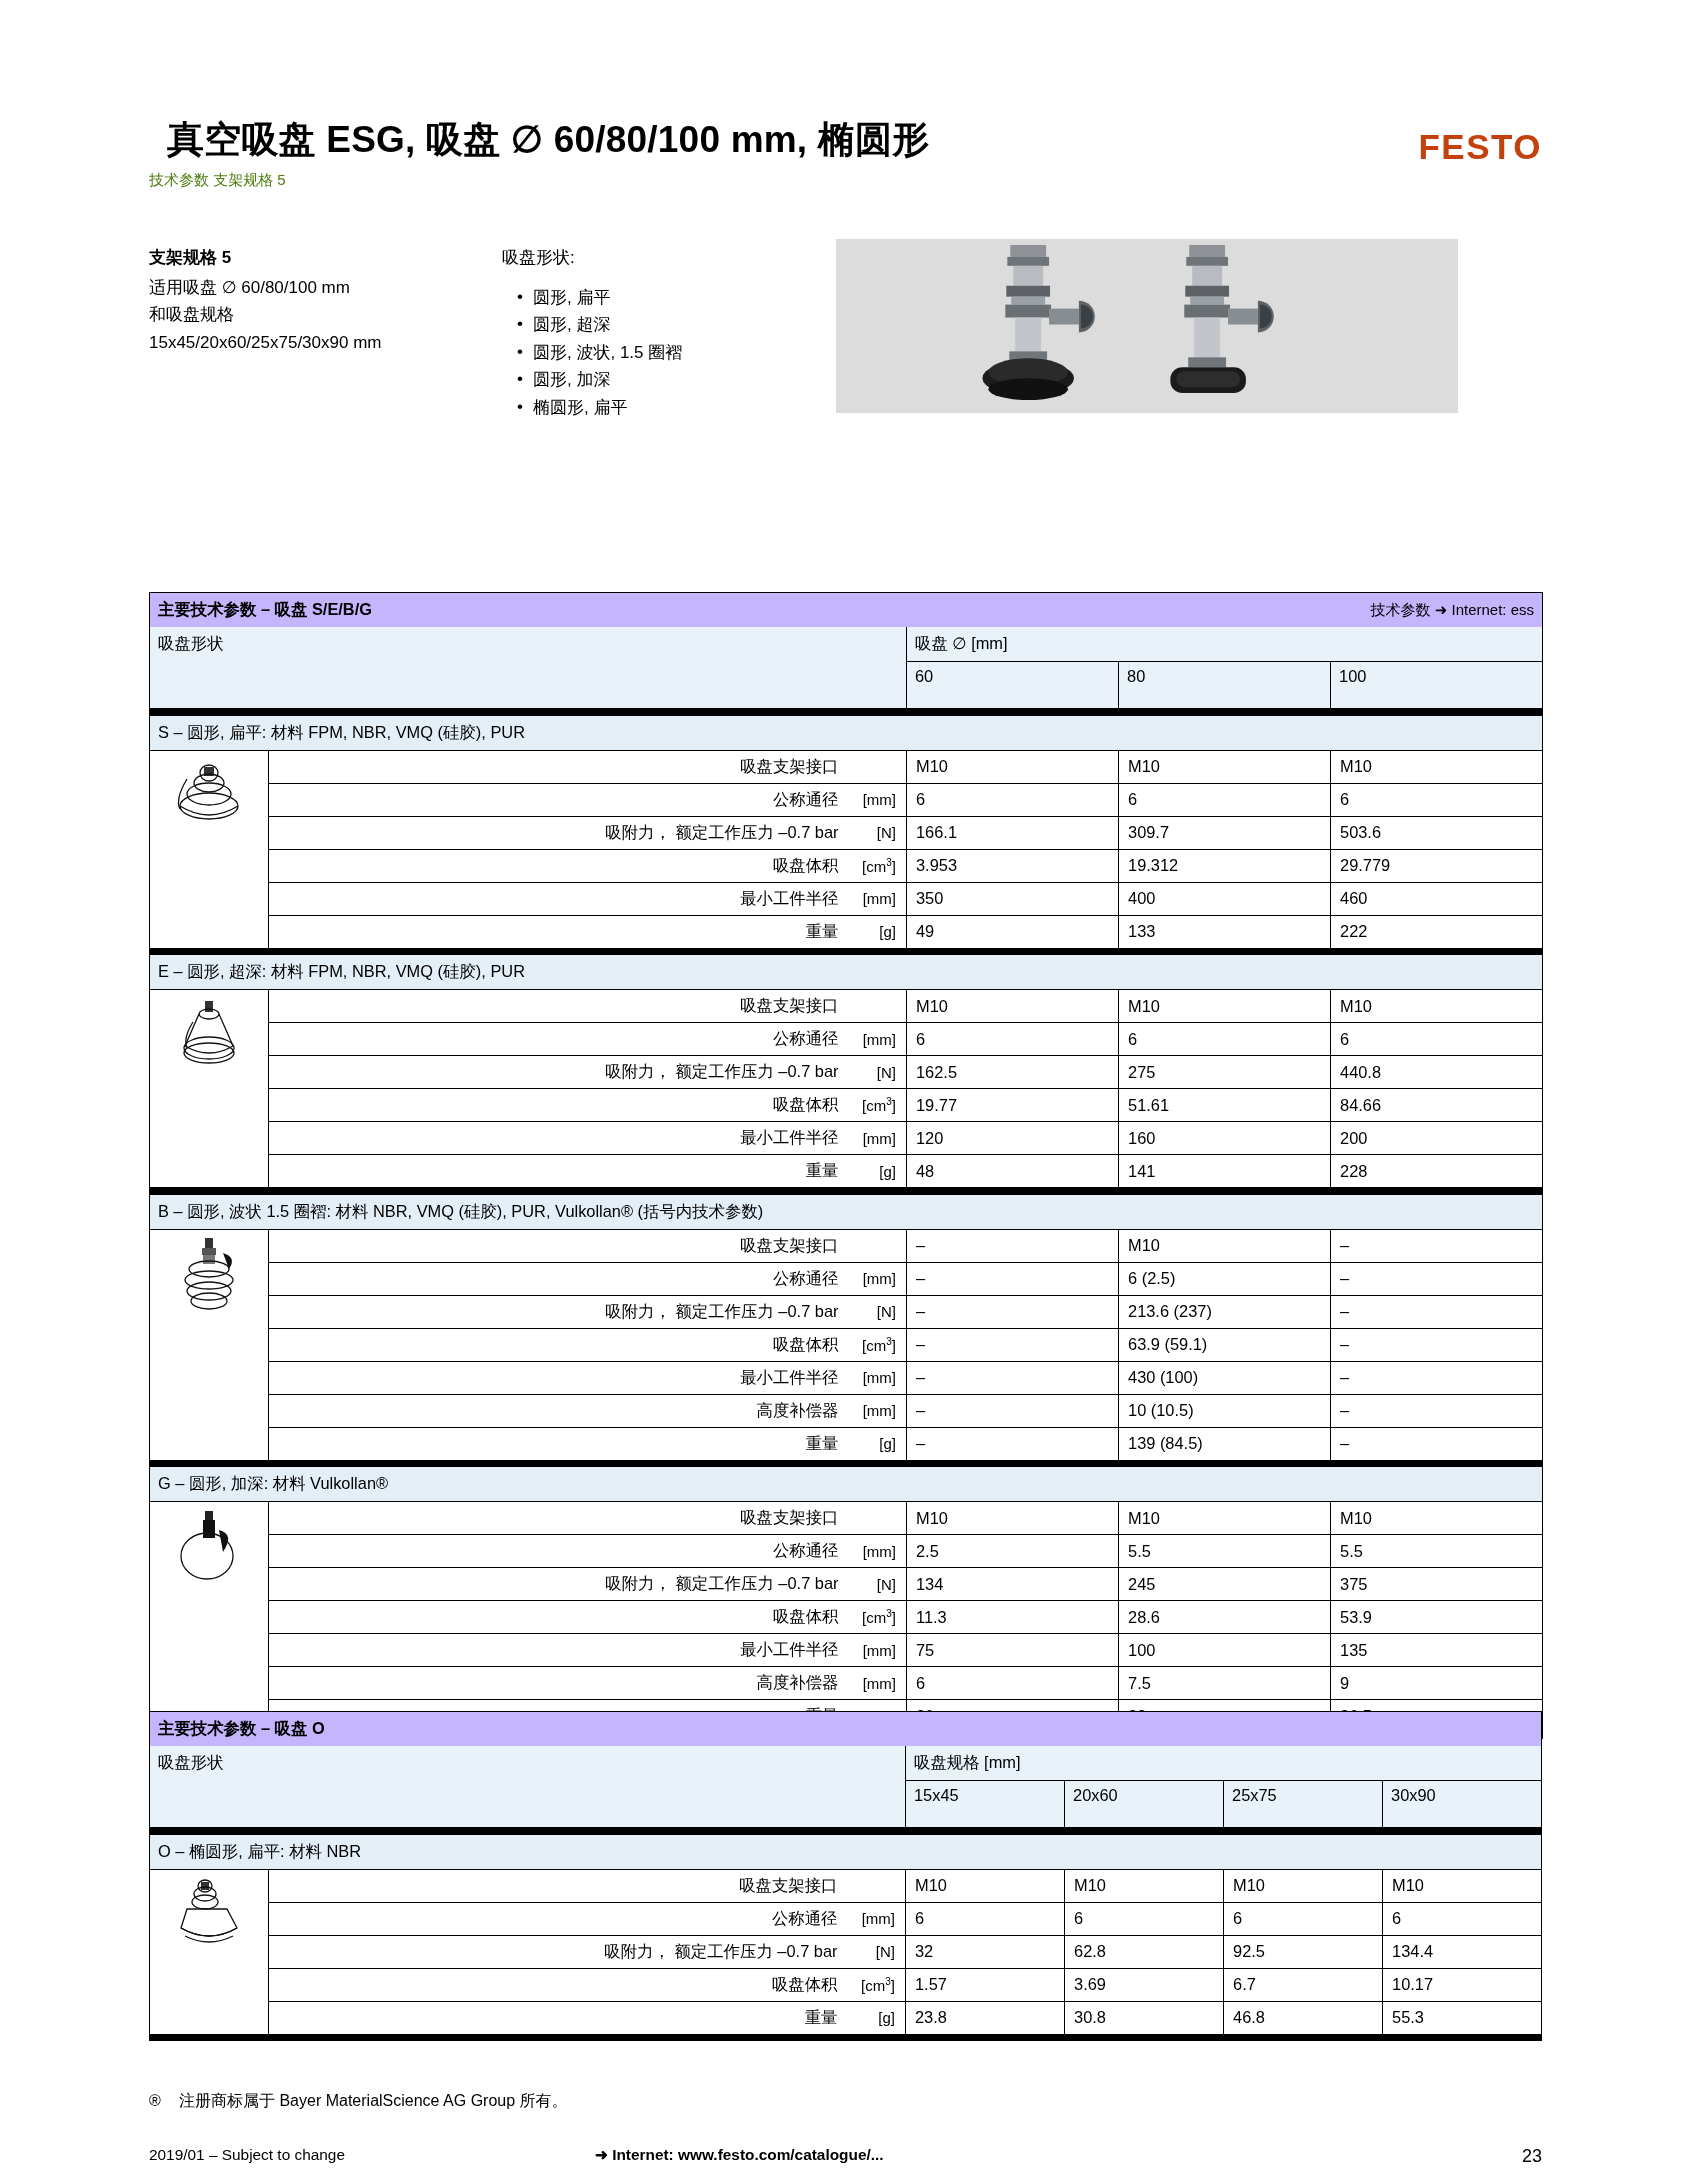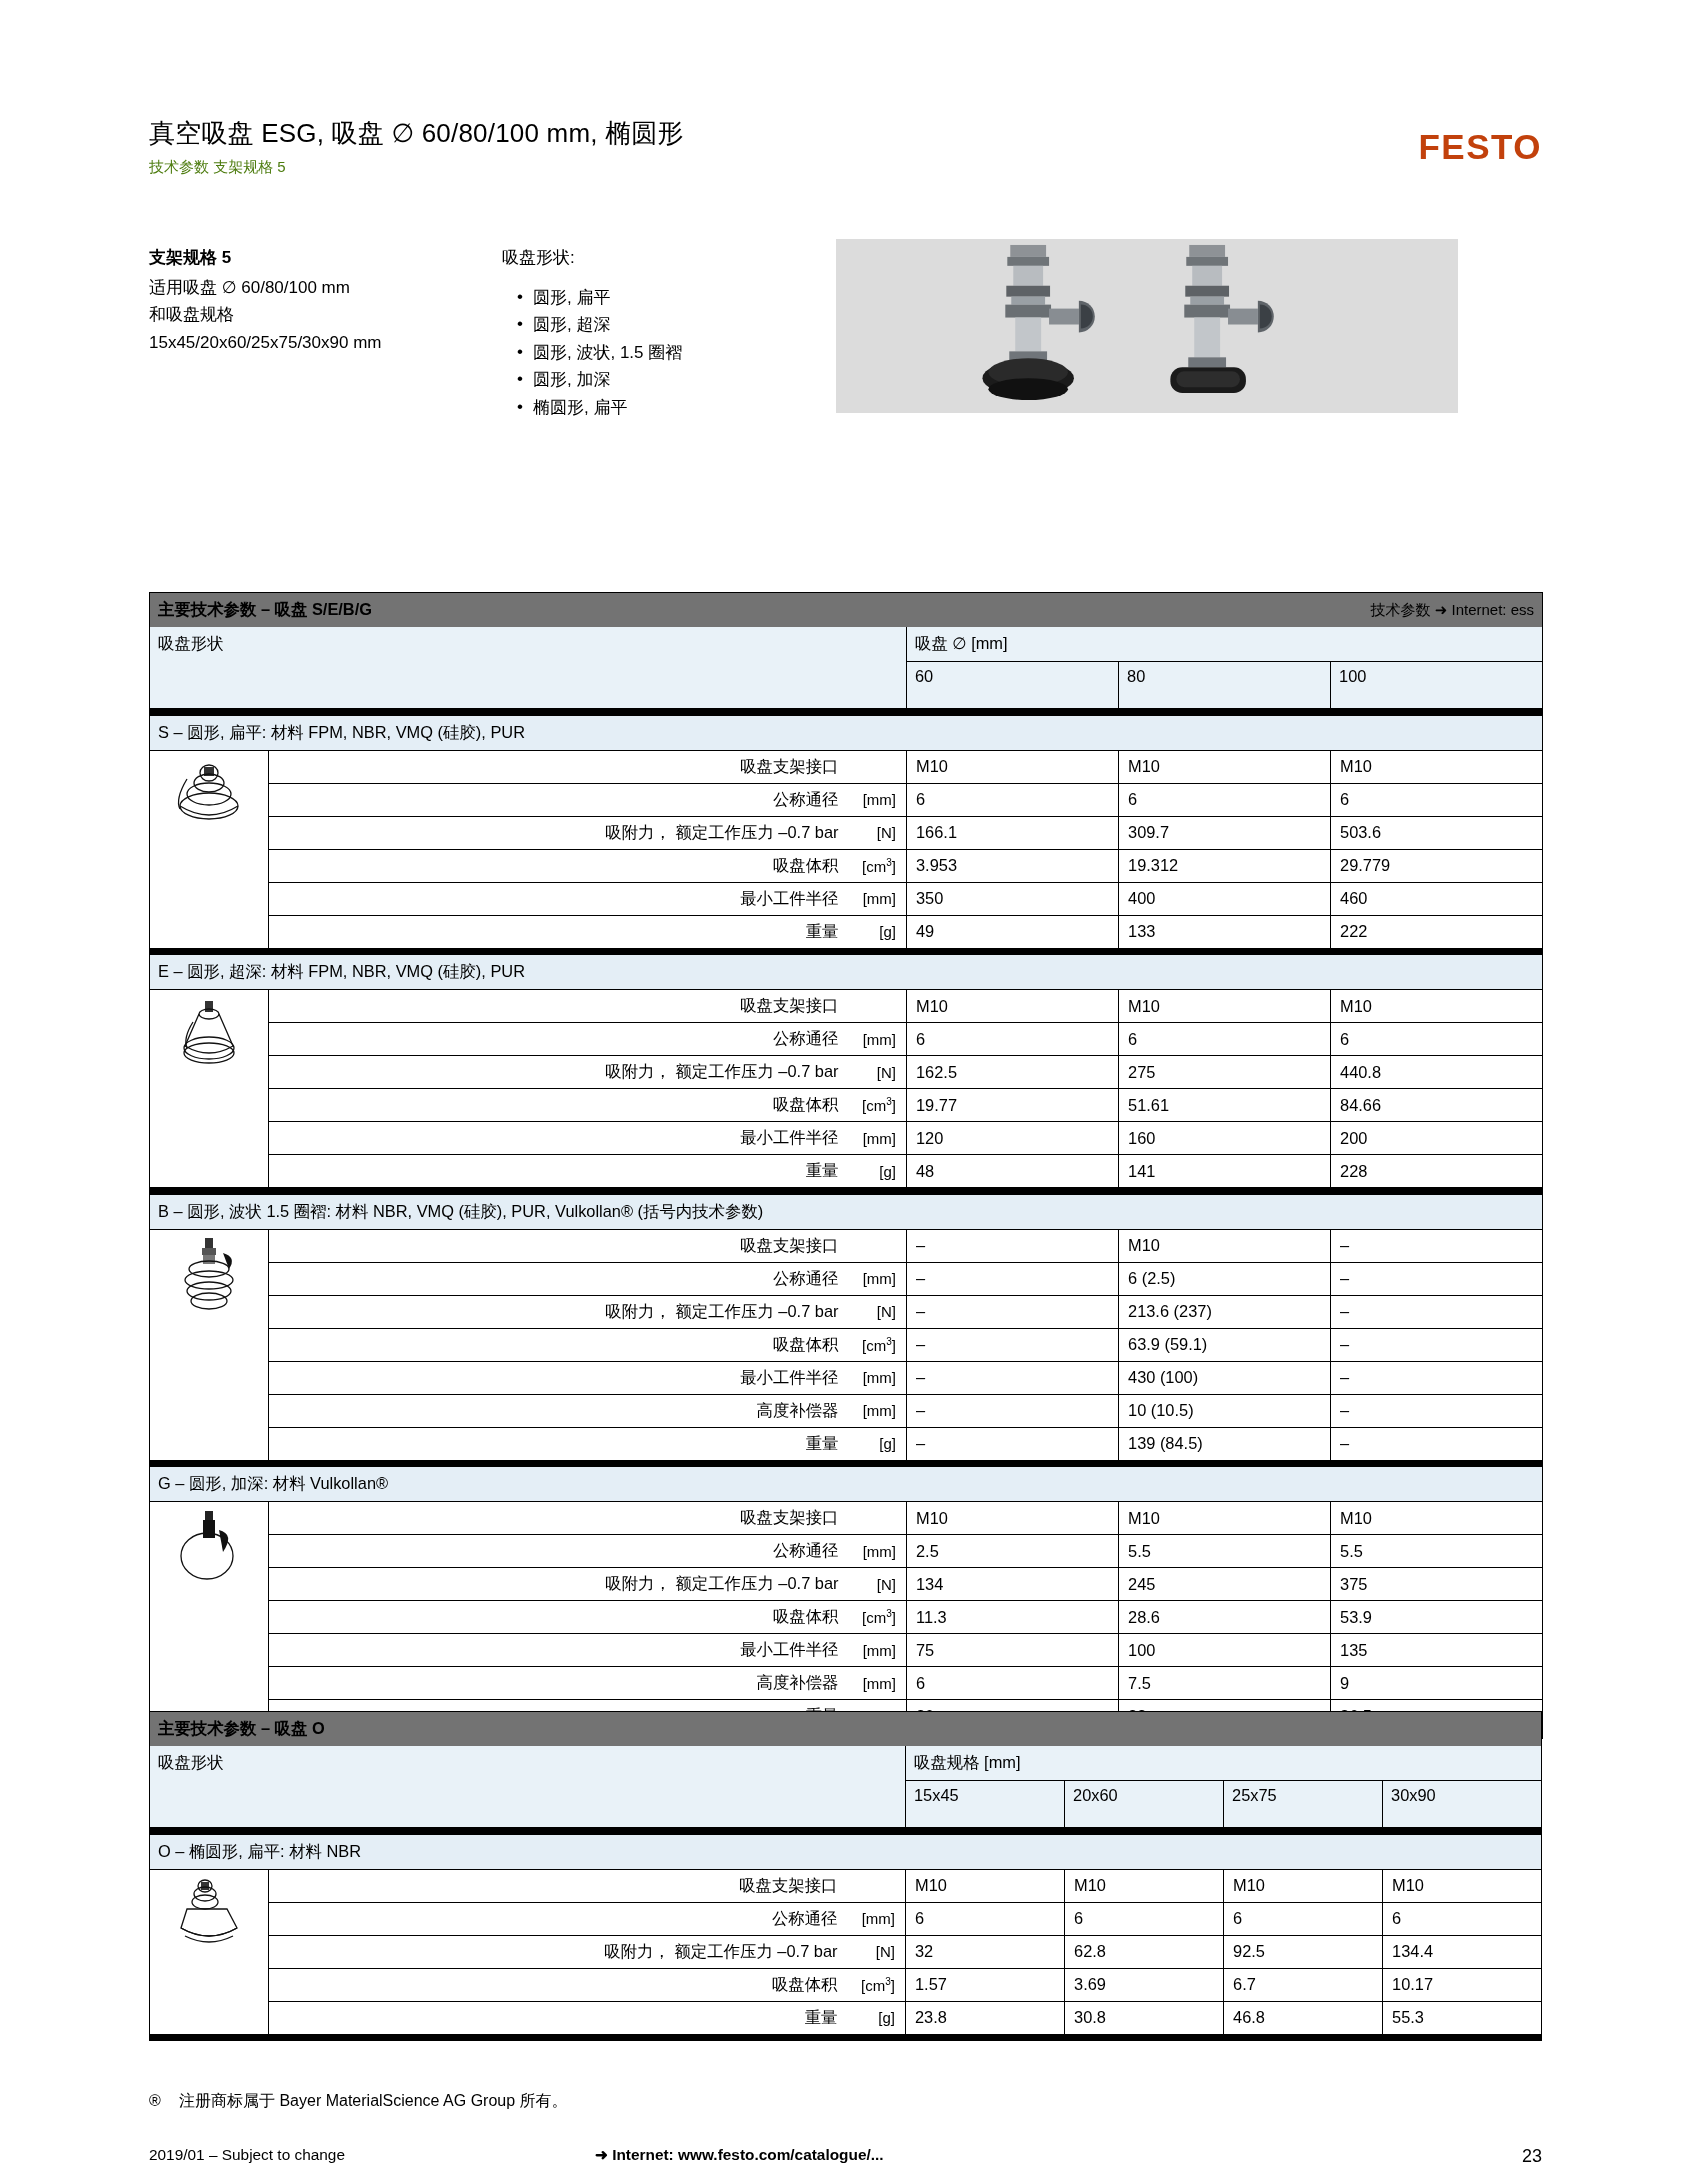--- a/index.html
+++ b/index.html
@@ -10,22 +10,22 @@
     font-family:"Liberation Sans", sans-serif;
     color:#000;
     position:relative;
     overflow:hidden;
   }
   .page { position:absolute; left:0; top:0; width:1692px; height:2176px; }
 
   
   .hdr { position:absolute; left:149px; top:119px; width:1393px; }
   .hdr-title {
-    font-size:26px; font-weight:normal; letter-spacing:0.2px;
-    line-height:1.15; white-space:nowrap;
+    font-size:37px; font-weight:bold; letter-spacing:0.2px;
+    line-height:1.15; white-space:nowrap;margin-left:18px;
   }
   .hdr-sub { font-size:15px; margin-top:9px; color:#4d7c0f; }
   .logo {
     position:absolute; right:0; top:8px;
     font-size:35px; font-weight:bold; color:#c2410c;
     letter-spacing:1.5px; font-family:"Liberation Sans", sans-serif;
   }
 
   
   .intro { position:absolute; left:149px; top:244px; width:1393px; height:179px; }
@@ -47,21 +47,21 @@
   .photo svg { display:block; }
 
   
   .tbl { position:absolute; left:149px; width:1393px; border-collapse:collapse; }
   #table-seb { top:592px; }
   #table-o   { top:1711px; }
   .tbl table { border-collapse:collapse; width:1393px; table-layout:fixed; }
   .tbl td, .tbl th { padding:0; margin:0; }
 
   .cap-row td {
-    background:#737373; font-weight:bold; font-size:16.4px;
+    background:#c4b5fd; font-weight:bold; font-size:16.4px;
     padding:6px 8px 6px 8px; border:none;
   }
   .cap-row .cap-left { text-align:left; }
   .cap-row .cap-right { text-align:right; font-weight:normal; font-size:15px; }
 
   .sub-row td {
     background:#e9f2f8; font-size:16.4px; padding:6px 8px;
     border-left:1px solid #000; vertical-align:top;
   }
   .sub-row td.first { border-left:none; }

